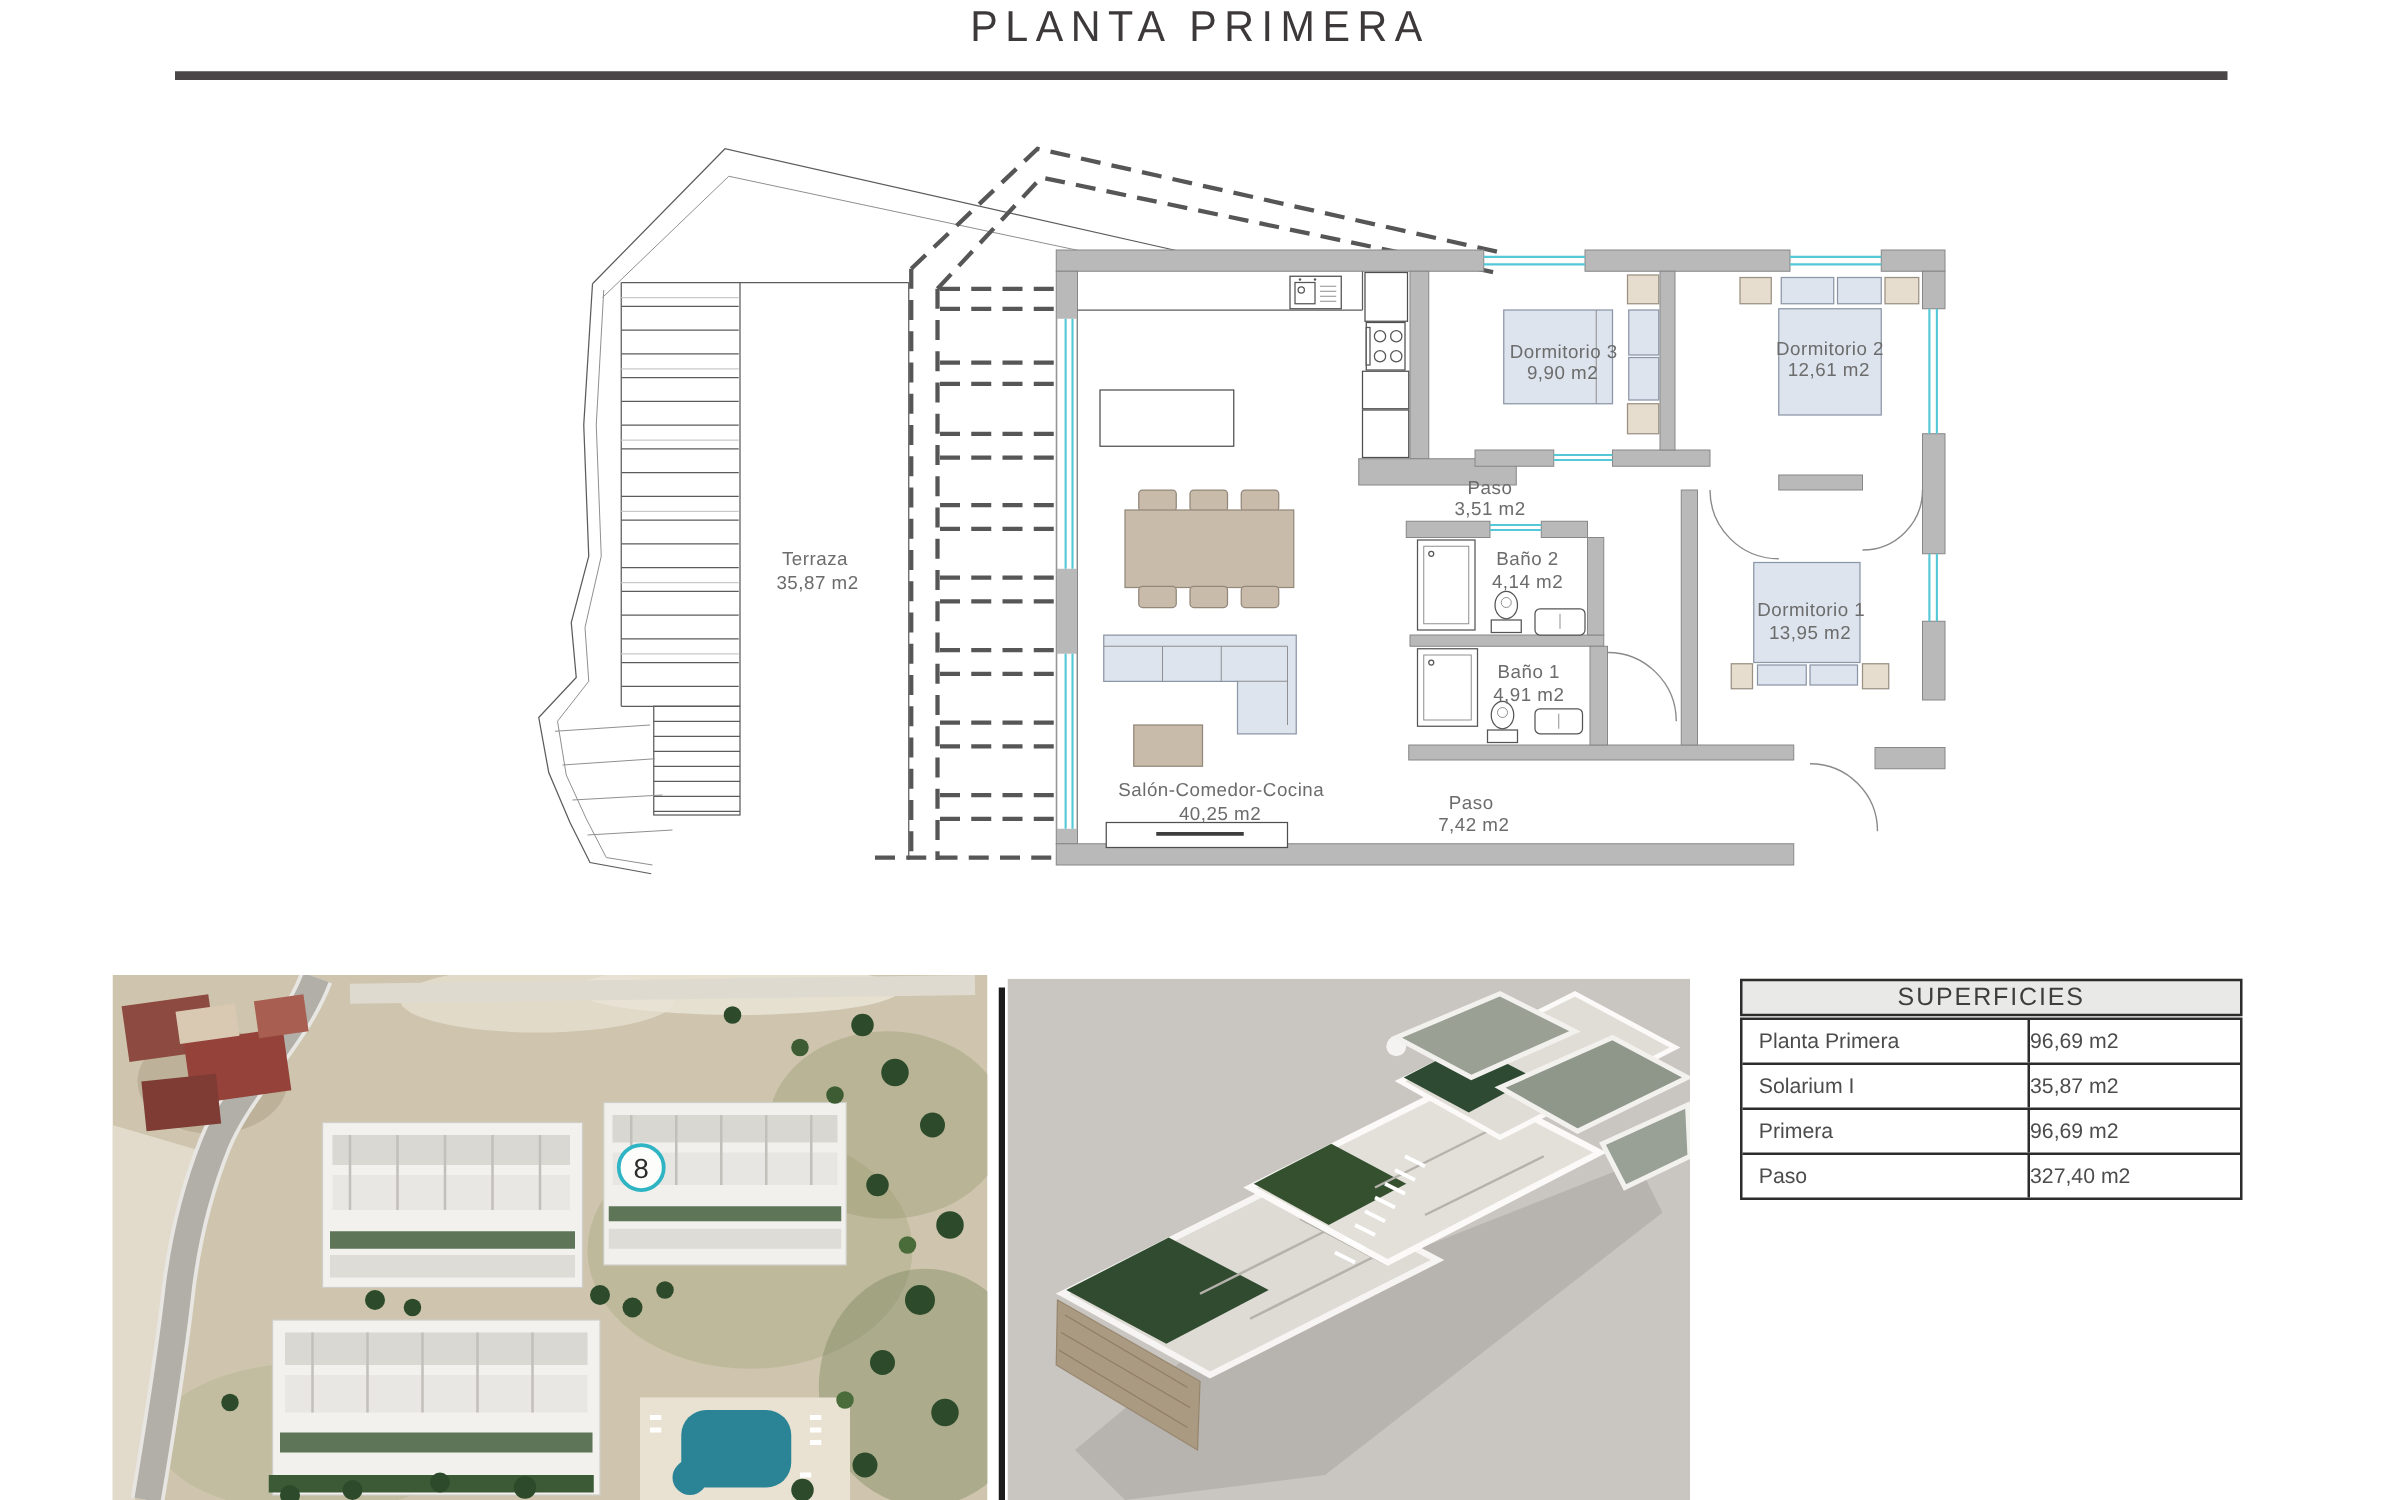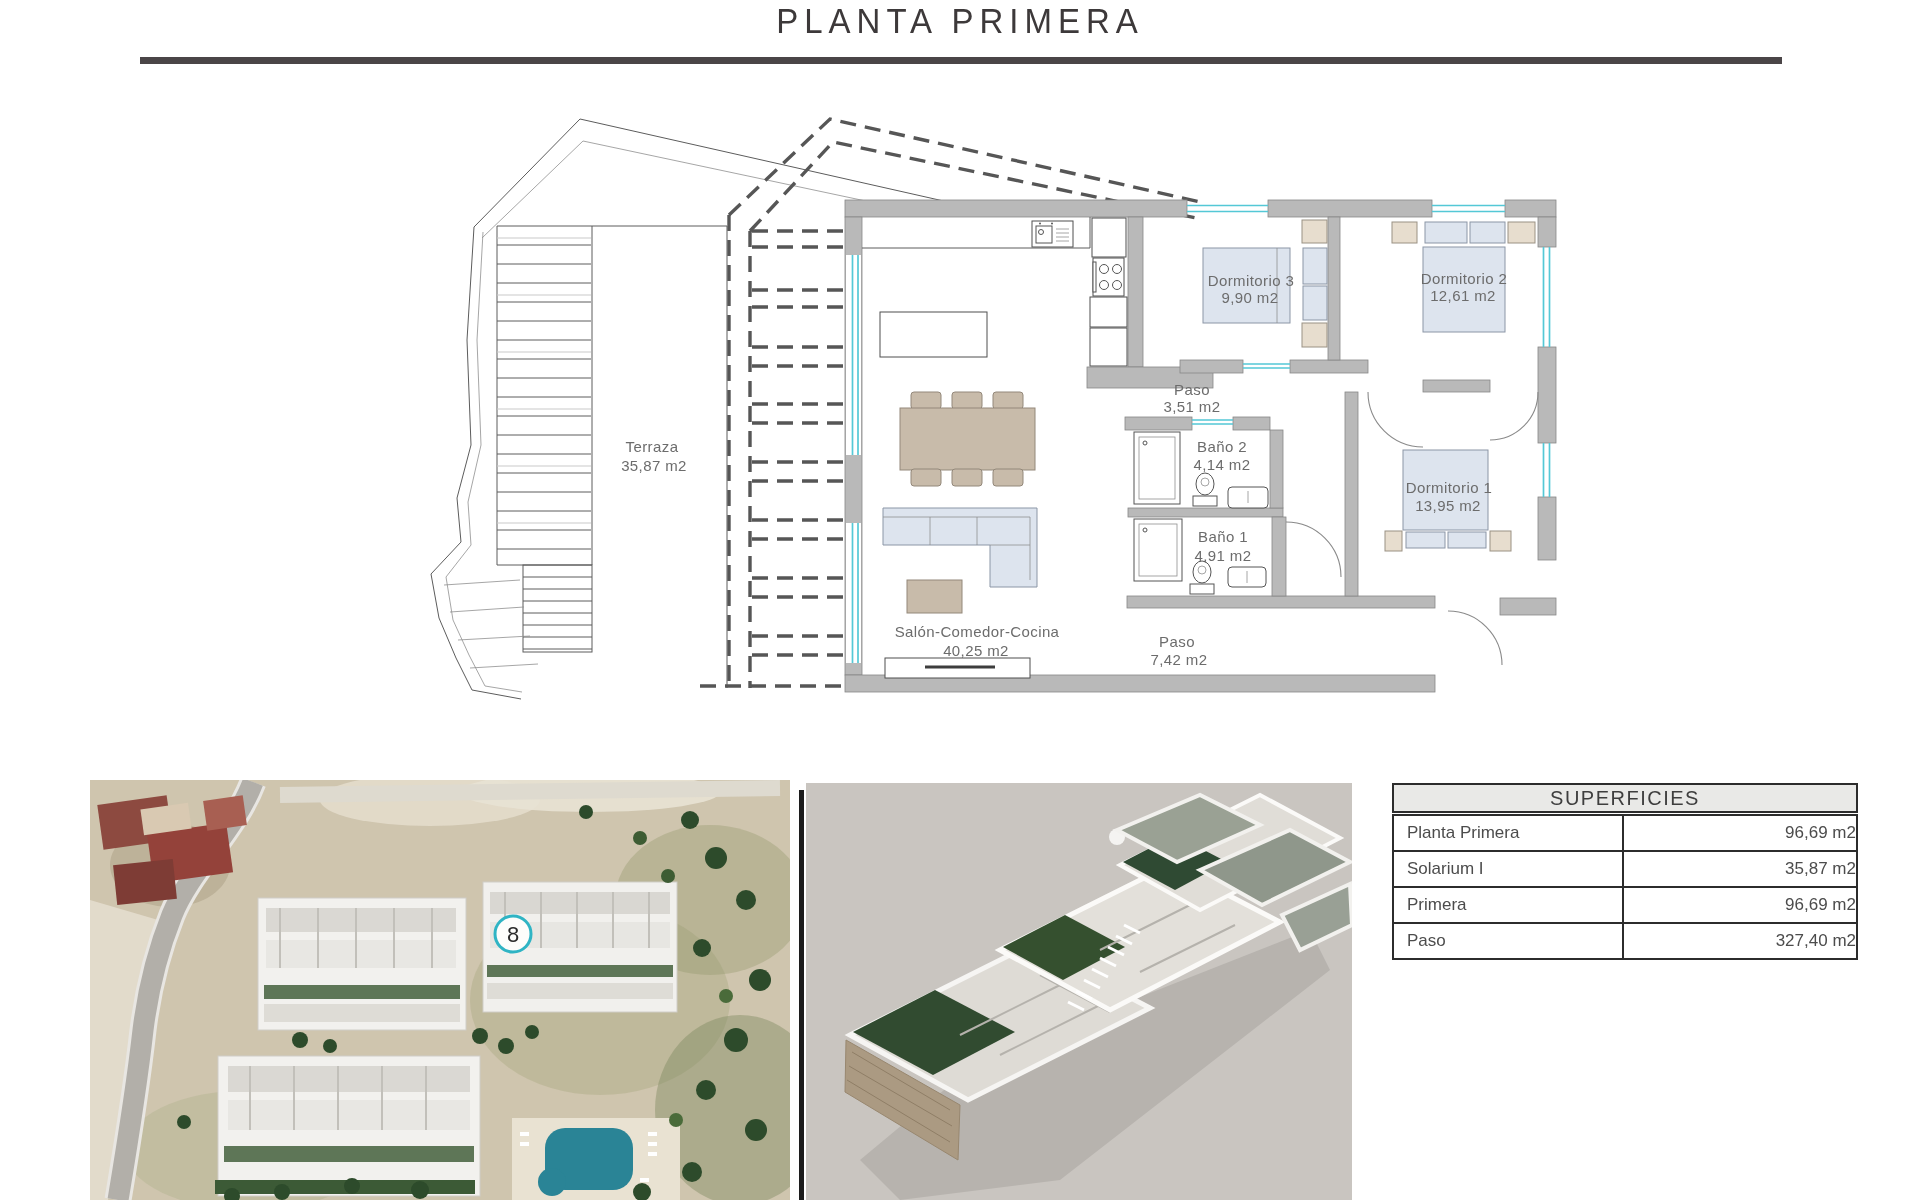--- a/index.html
+++ b/index.html
@@ -19,28 +19,28 @@
   .furn-b{fill:#dde4ee;stroke:#8b96a6;stroke-width:1;}
   .furn-t{fill:#c8bbaa;stroke:#93887a;stroke-width:1;}
   .furn-w{fill:#fff;stroke:#4f4f4f;stroke-width:1;}
   .closet{fill:#e7ddce;stroke:#9a9183;stroke-width:1;}
   .fix{fill:#fff;stroke:#555;stroke-width:1;}
   .arc{stroke:#8a8a8a;stroke-width:1.1;fill:none;}
   .lbl{fill:#6c6c6c;font-size:15px;letter-spacing:.4px;text-anchor:middle;font-family:"Liberation Sans",sans-serif;}
   .pool{fill:var(--pool_teal,#2a8496);}
   .badge{fill:#fdfdfb;stroke:var(--badge_teal,#2fb4c4);stroke-width:3;}
   
-  #surf{position:absolute;left:1392px;top:783px;width:466px;color:#4c4c4c;font-size:17px;}
+  #surf{position:absolute;left:1392px;top:783px;width:402px;color:#4c4c4c;font-size:17px;}
   .surf-head{border:2px solid #2c2c2c;background:#e9e9e7;height:26px;line-height:26px;text-align:center;
              font-size:20px;letter-spacing:1.5px;color:#3e3e3e;}
   .surf-body{border:2px solid #2c2c2c;margin-top:1px;background:#fff;}
   .surf-row{display:flex;height:34px;line-height:34px;border-top:2px solid #2c2c2c;}
   .surf-row:first-child{border-top:none;}
   .surf-label{width:215px;padding-left:13px;border-right:2px solid #2c2c2c;}
-  .surf-val{flex:1;text-align:right;}
+  .surf-val{flex:1;text-align:left;}
 </style>
 </head>
 <body>
 
 <div class="title">PLANTA PRIMERA</div>
 <div class="rule"></div>
 
 <svg style="left:0;top:0" width="1920" height="760" viewBox="0 0 1920 760">
 
   <g>

